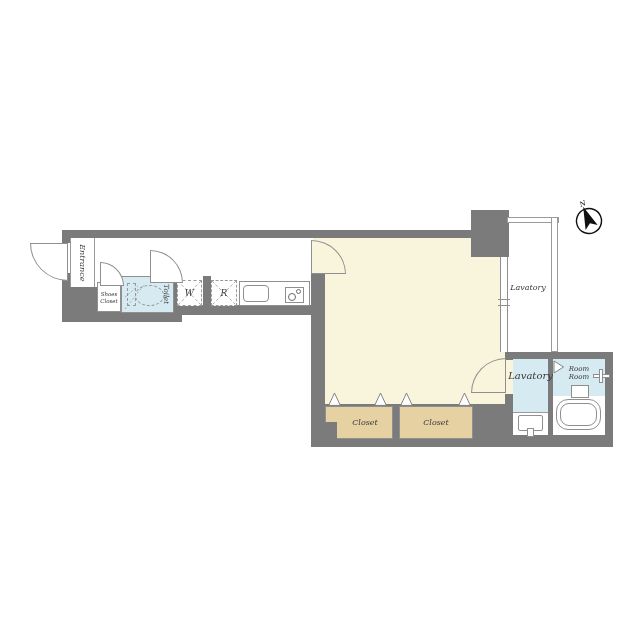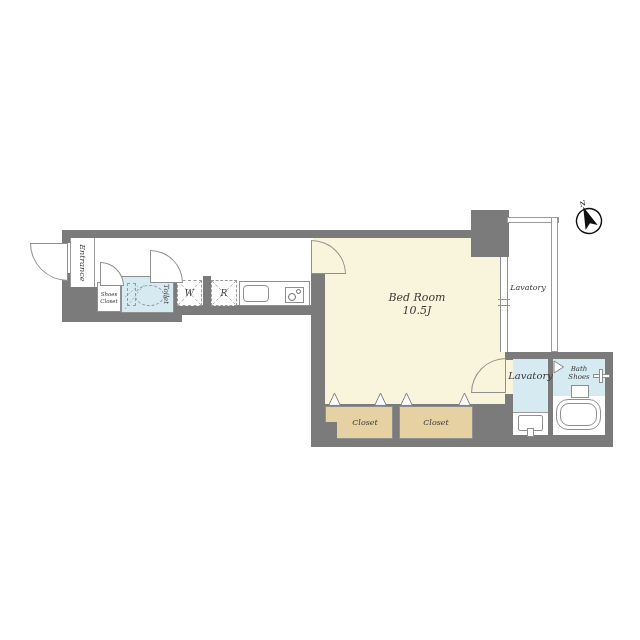--- a/index.html
+++ b/index.html
@@ -83,24 +83,20 @@
     <line x1="24" y1="0" x2="0" y2="24" stroke="#9a9a9a" stroke-width="0.8" stroke-dasharray="3,2"></line>
   </svg>
   <div class="abs lbl" style="left:211px;top:280px;width:26px;height:26px;font-size:9px;">R</div>
 
   <div class="abs fix" style="left:239px;top:281px;width:71px;height:25px;"></div>
   <div class="abs fix" style="left:243px;top:285px;width:26px;height:17px;border-radius:4px;"></div>
   <div class="abs fix" style="left:285px;top:287px;width:19px;height:16px;"></div>
   <div class="abs" style="left:288px;top:293px;width:8px;height:8px;border:1px solid #6a6a6a;border-radius:50%;"></div>
   <div class="abs" style="left:296px;top:289px;width:5px;height:5px;border:1px solid #6a6a6a;border-radius:50%;"></div>
 
-  <div class="abs lbl" style="left:358px;top:286px;width:118px;height:36px;font-size:11px;flex-direction:column;">
-    <span>Bed Room</span>
-    <span>10.5J</span>
-  </div>
 
   <div class="abs floor-tan thinb" style="left:325px;top:406px;width:68px;height:33px;"></div>
   <div class="abs wall" style="left:324px;top:422px;width:13px;height:18px;"></div>
   <div class="abs lbl" style="left:337px;top:406px;width:56px;height:33px;font-size:8px;">Closet</div>
   <div class="abs floor-tan thinb" style="left:399px;top:406px;width:74px;height:33px;"></div>
   <div class="abs lbl" style="left:399px;top:406px;width:74px;height:33px;font-size:8px;">Closet</div>
 
   <svg class="abs" style="left:328px;top:392px;" width="13" height="14">
       <polygon points="6.5,1 12.3,13.4 0.7,13.4" fill="#ffffff" stroke="#777" stroke-width="0.9"></polygon>
     </svg>
@@ -131,21 +127,21 @@
   <div class="abs floor-blue" style="left:553px;top:359px;width:52px;height:37px;"></div>
   <div class="abs floor-white" style="left:553px;top:396px;width:52px;height:39px;"></div>
   <div class="abs fix" style="left:556px;top:399px;width:45px;height:31px;border-radius:12px;"></div>
   <div class="abs" style="left:560px;top:403px;width:37px;height:23px;border:1px solid #8f8f8f;border-radius:9px;"></div>
   <div class="abs fix" style="left:571px;top:385px;width:18px;height:13px;"></div>
   <div class="abs fix" style="left:593px;top:374px;width:17px;height:4px;"></div>
   <div class="abs fix" style="left:599px;top:369px;width:4px;height:14px;"></div>
   <svg class="abs" style="left:553px;top:360px;" width="12" height="14">
       <polygon points="1,1 1,13 10.5,7" fill="#ffffff" stroke="#777" stroke-width="0.9"></polygon>
     </svg>
-  <div class="abs lbl" style="left:563px;top:362px;width:32px;height:22px;font-size:7px;">Bath Shoes</div>
+  <div class="abs lbl" style="left:563px;top:362px;width:32px;height:22px;font-size:7px;">Room Room</div>
 
   <div class="abs door arc-bl" style="left:30px;top:243px;width:38px;height:38px;background:#fff;"></div>
   <div class="abs door arc-tr" style="left:100px;top:262px;width:24px;height:24px;background:#fff;"></div>
   <div class="abs door arc-tr" style="left:150px;top:250px;width:33px;height:33px;background:#fff;"></div>
   <div class="abs door arc-tr" style="left:311px;top:240px;width:35px;height:34px;background:#f9f5dc;"></div>
   <div class="abs door arc-tl" style="left:471px;top:358px;width:35px;height:35px;background:#f9f5dc;"></div>
 
   <svg class="abs" style="left:571px;top:200px;" width="36" height="38">
     <g transform="rotate(-22 18 21)">
       <circle cx="18" cy="21" r="12.5" fill="#ffffff" stroke="#111" stroke-width="1.4"></circle>

